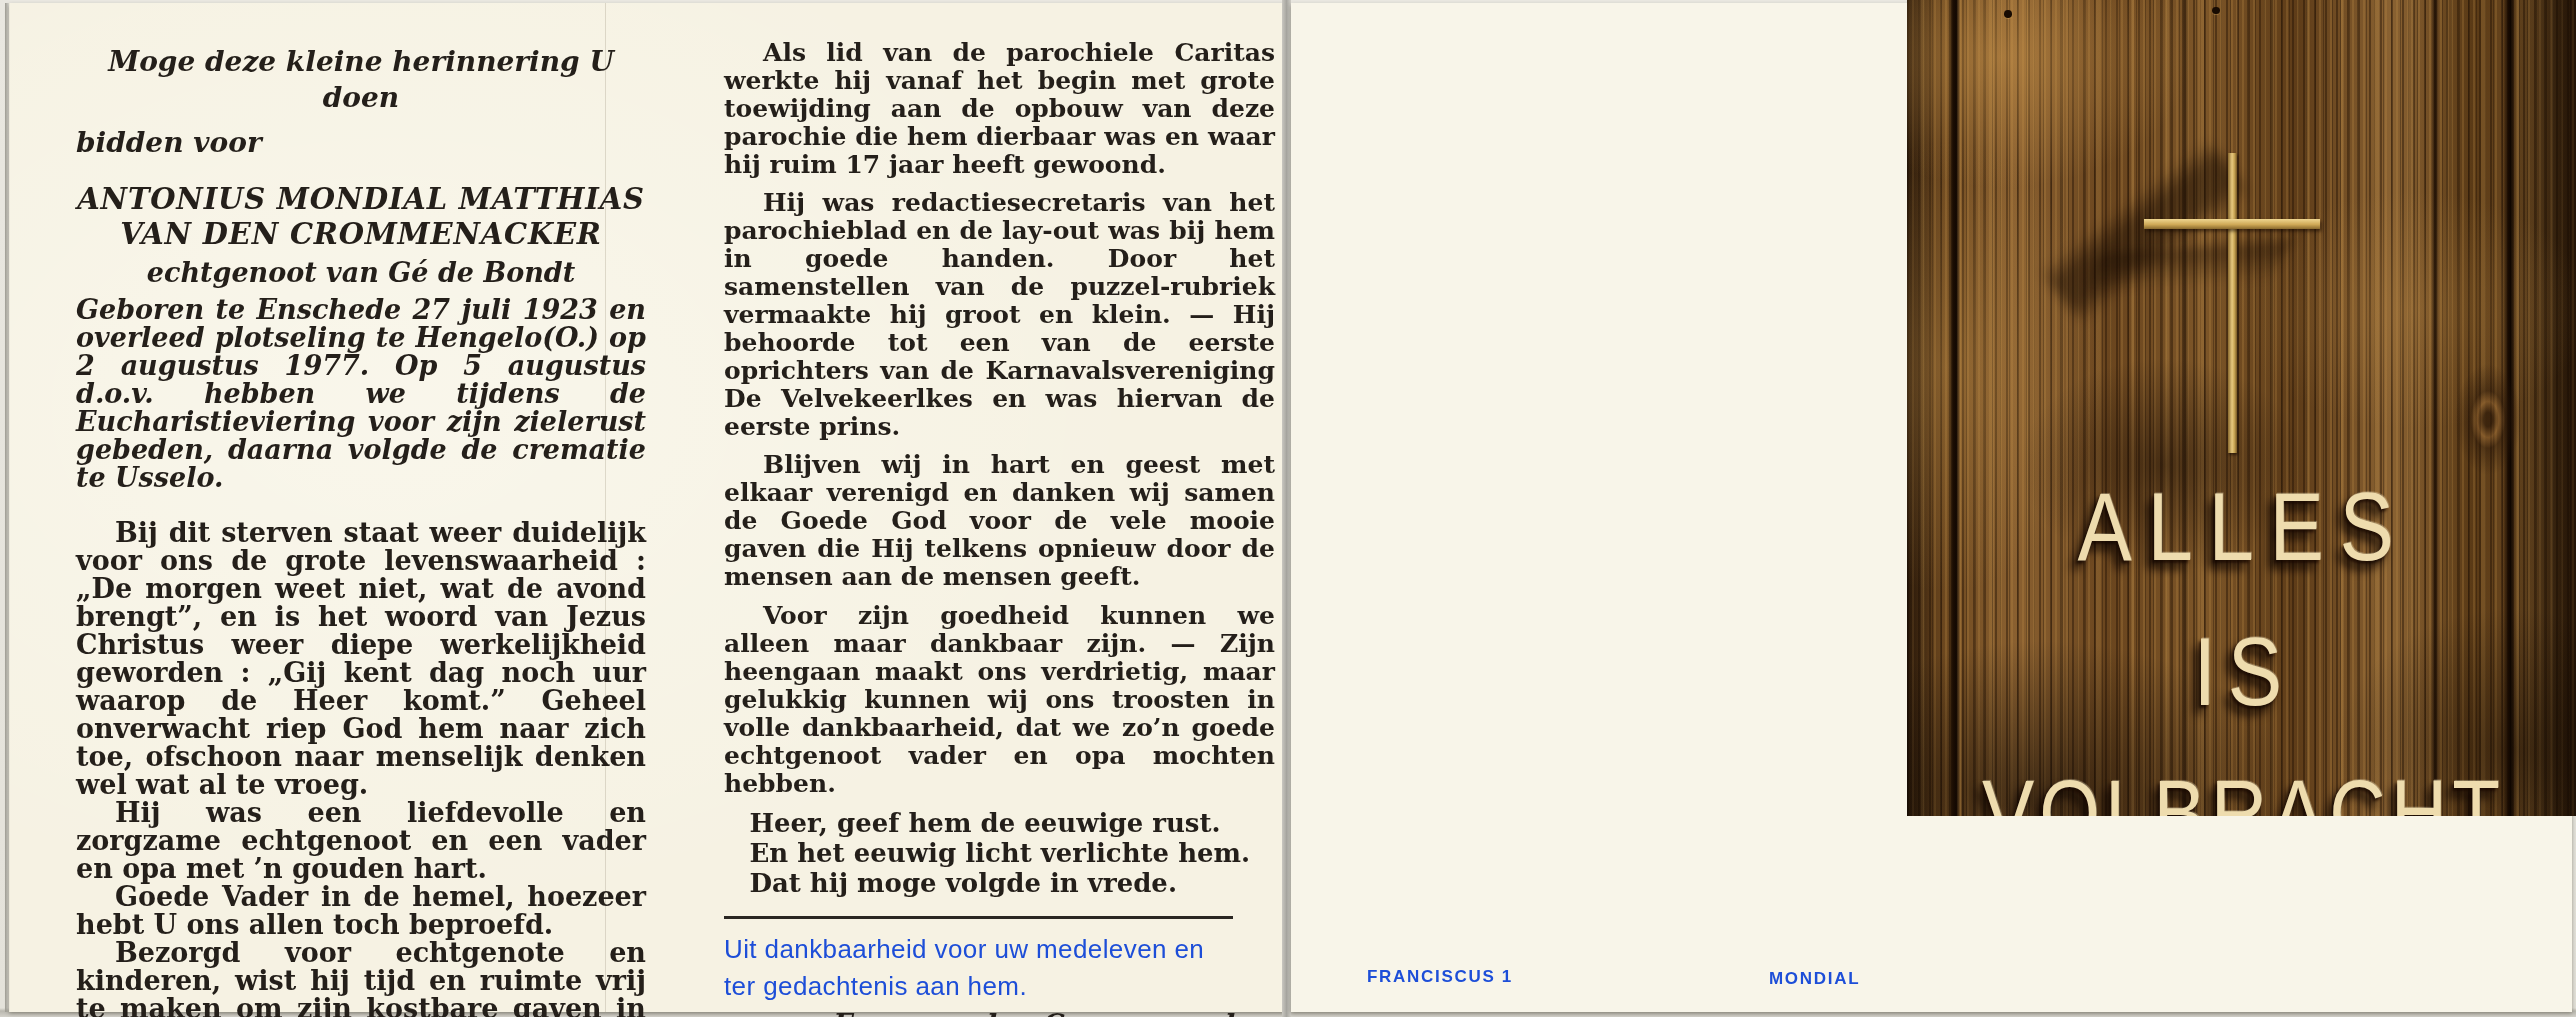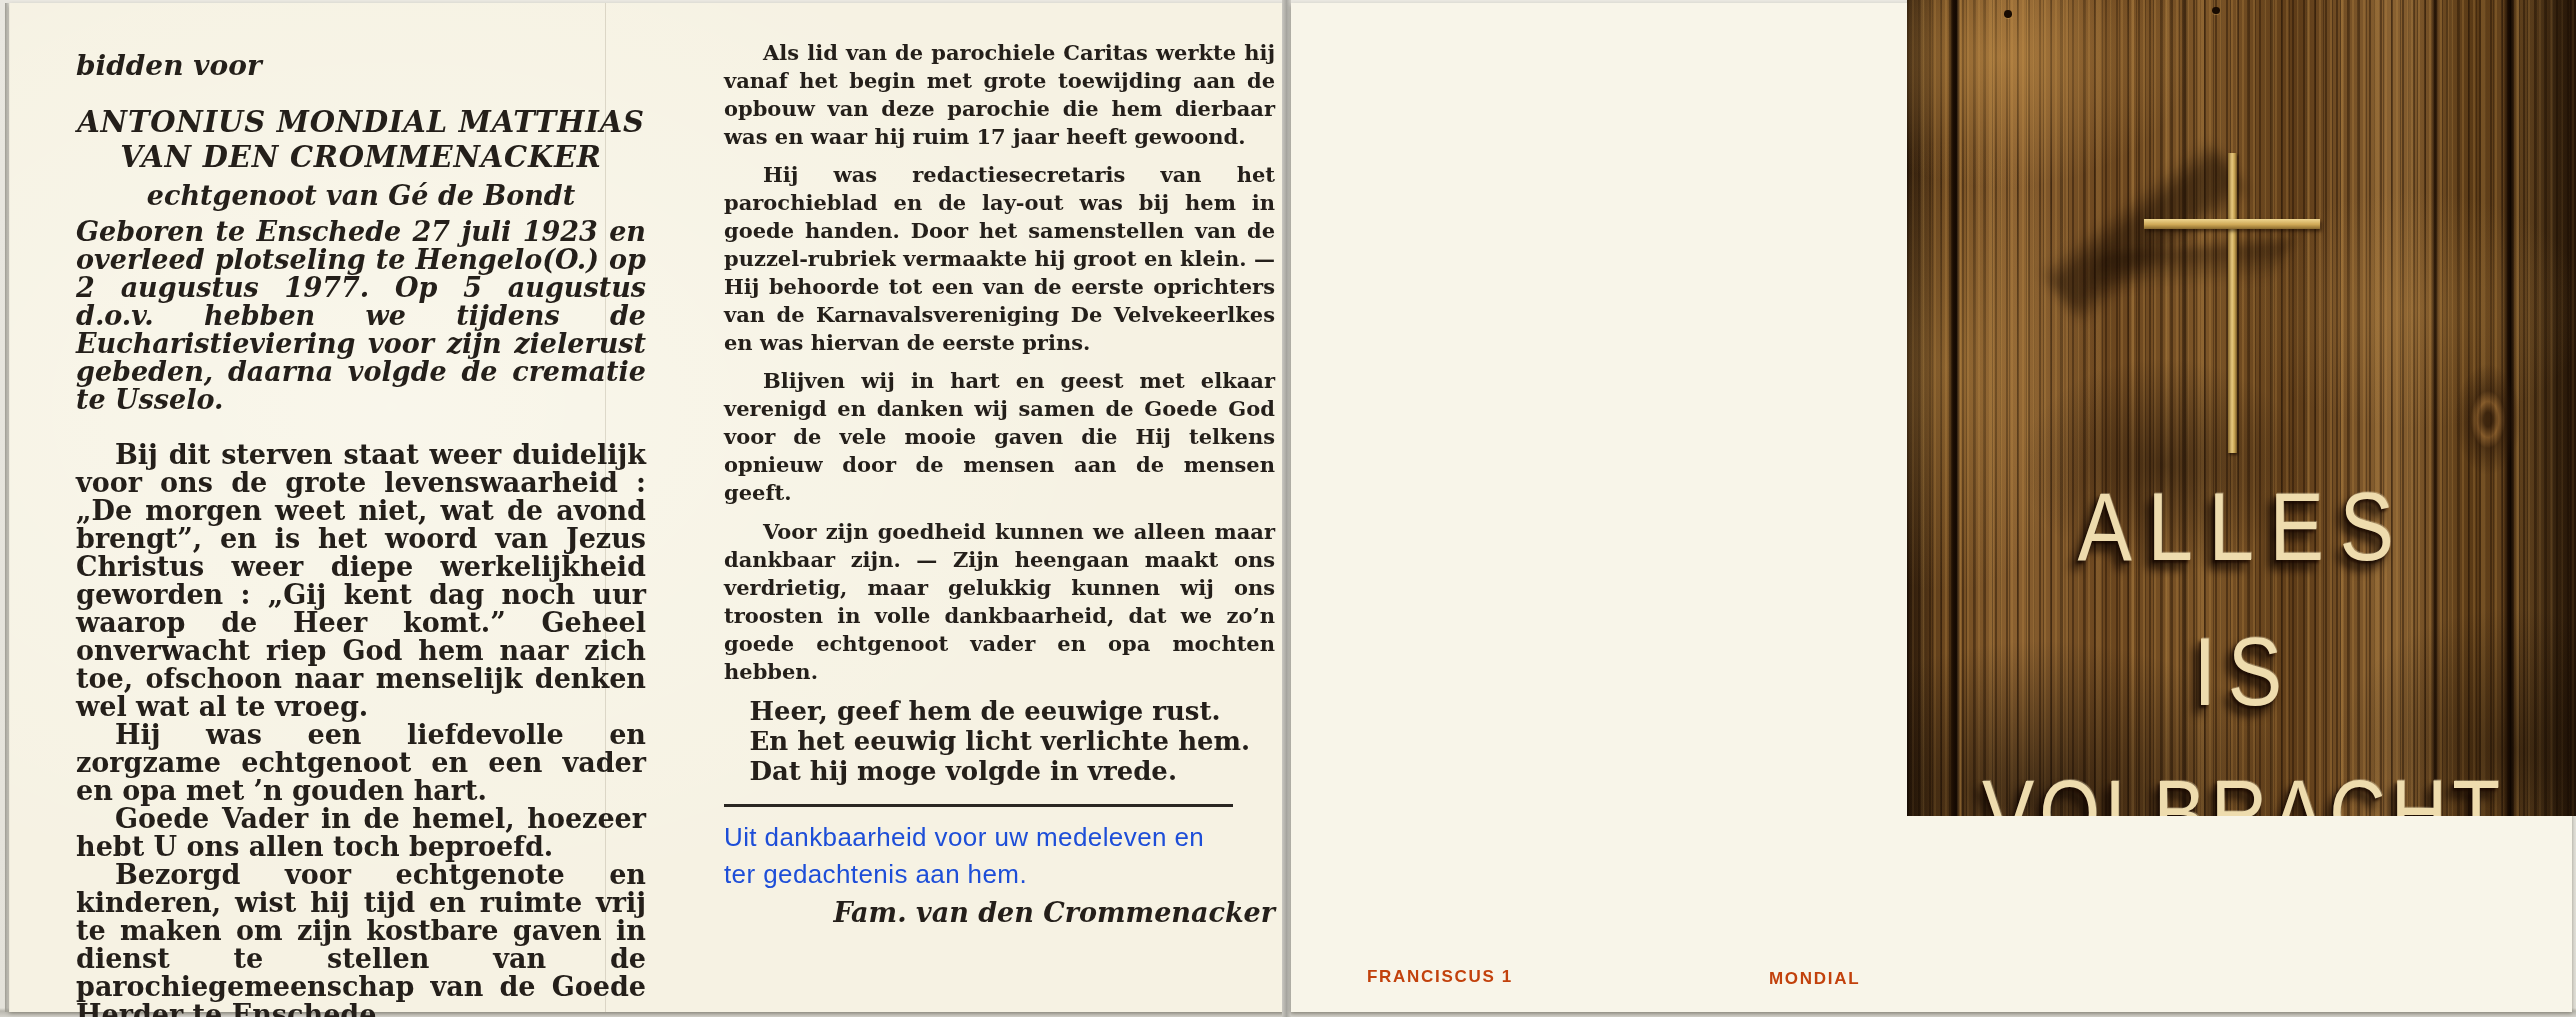--- a/index.html
+++ b/index.html
@@ -21,28 +21,28 @@
   .panel-left{left:76px;top:39px;width:570px;}
   .panel-mid{left:724px;top:39px;width:551px;}
   .intro1{font:italic bold 28px/36px "DejaVu Serif",serif;text-align:center;margin-top:5.1px;}
   .intro2{font:italic bold 28px/36px "DejaVu Serif",serif;margin-top:8.5px;}
   .name1{font:italic bold 29px/32px "DejaVu Serif",serif;text-align:center;margin-top:22px;letter-spacing:0.8px;}
   .name2{font:italic bold 29px/32px "DejaVu Serif",serif;text-align:center;margin-top:3.4px;letter-spacing:0.8px;}
   .spouse{font:italic bold 27px/32px "DejaVu Serif",serif;text-align:center;margin-top:6.8px;}
   .dates{font:italic bold 27px/28px "DejaVu Serif",serif;text-align:justify;margin-top:6.8px;hyphens:auto;}
   .para{font:bold 27px/28px "DejaVu Serif",serif;text-align:justify;text-indent:39px;margin:0;hyphens:auto;}
   .para.gap-top{margin-top:18.7px;}
-  .panel-mid .para{font-size:21px;line-height:28px;margin:0 0 10.2px 0;}
+  .panel-mid .para{font-size:25px;line-height:28px;margin:0 0 10.2px 0;}
   .prayer{font:bold 26px/30px "DejaVu Serif",serif;padding-left:25.4px;}
   .prayer div{white-space:nowrap;}
   .separator{width:509px;height:2.5px;background:#2a2722;margin-top:18.7px;}
   .thanks{font:400 26px/37px "Liberation Sans",sans-serif;letter-spacing:0.4px;width:500px;margin-top:12px;color:#1d4ed8;}
   .signature{font:italic bold 27px/34px "DejaVu Serif",serif;text-align:right;margin-top:3.4px;}
   
-  .imprint{position:absolute;font:bold 17px/20.4px "Liberation Sans",sans-serif;letter-spacing:1.7px;color:#c2410c;}
+  .imprint{position:absolute;font:bold 17px/20.4px "Liberation Sans",sans-serif;letter-spacing:1.7px;color:#1d4ed8;}
   .imprint-left{left:1367px;top:967px;}
   .imprint-right{left:1769px;top:969px;}
   
   .cover{position:absolute;left:1907px;top:0;width:645px;height:816px;overflow:hidden;
     background-color:#6b4720;
     background-image:
       repeating-linear-gradient(90deg, rgba(35,18,4,.45) 0 1.7px, transparent 1.7px 5.1px, rgba(200,150,75,.22) 5.1px 6.8px, transparent 6.8px 11px),
       repeating-linear-gradient(90deg, rgba(18,8,1,.30) 0 0.8px, transparent 0.8px 8.5px),
       repeating-linear-gradient(90deg, transparent 0 14.4px, rgba(225,175,95,.17) 14.4px 17px, transparent 17px 35px),
       linear-gradient(90deg,#3d250f 0%,#6f4a20 6%,#8a6030 16%,#6a451e 30%,#7d5628 44%,#5e3c18 58%,#8a6232 72%,#5a3a16 84%,#6f4c22 93%,#2e1a08 100%),
@@ -100,20 +100,21 @@
 </style>
 </head>
 <body>
 
 <div class="card card-left">
   <div class="fold-line" style="left:596px;"></div>
 </div>
 <div class="card-edge"></div>
 
 <div class="panel panel-left">
+  <div class="intro1">Moge deze kleine herinnering U doen</div>
   <div class="intro2">bidden voor</div>
   <div class="name1">ANTONIUS MONDIAL MATTHIAS</div>
   <div class="name2">VAN DEN CROMMENACKER</div>
   <div class="spouse">echtgenoot van Gé de Bondt</div>
   <p class="dates">Geboren te Enschede 27 juli 1923 en overleed plotseling te Hengelo(O.) op 2 augustus 1977. Op 5 augustus d.o.v. hebben we tijdens de Eucharistieviering voor zijn zielerust gebeden, daarna volgde de crematie te Usselo.</p>
   <p class="para gap-top">Bij dit sterven staat weer duidelijk voor ons de grote levenswaarheid : „De morgen weet niet, wat de avond brengt”, en is het woord van Jezus Christus weer diepe werkelijkheid geworden : „Gij kent dag noch uur waarop de Heer komt.” Geheel onverwacht riep God hem naar zich toe, ofschoon naar menselijk denken wel wat al te vroeg.</p>
   <p class="para">Hij was een liefdevolle en zorgzame echtgenoot en een vader en opa met ’n gouden hart.</p>
   <p class="para">Goede Vader in de hemel, hoezeer hebt U ons allen toch beproefd.</p>
   <p class="para">Bezorgd voor echtgenote en kinderen, wist hij tijd en ruimte vrij te maken om zijn kostbare gaven in dienst te stellen van de parochiegemeenschap van de Goede Herder te Enschede.</p>
 </div>

